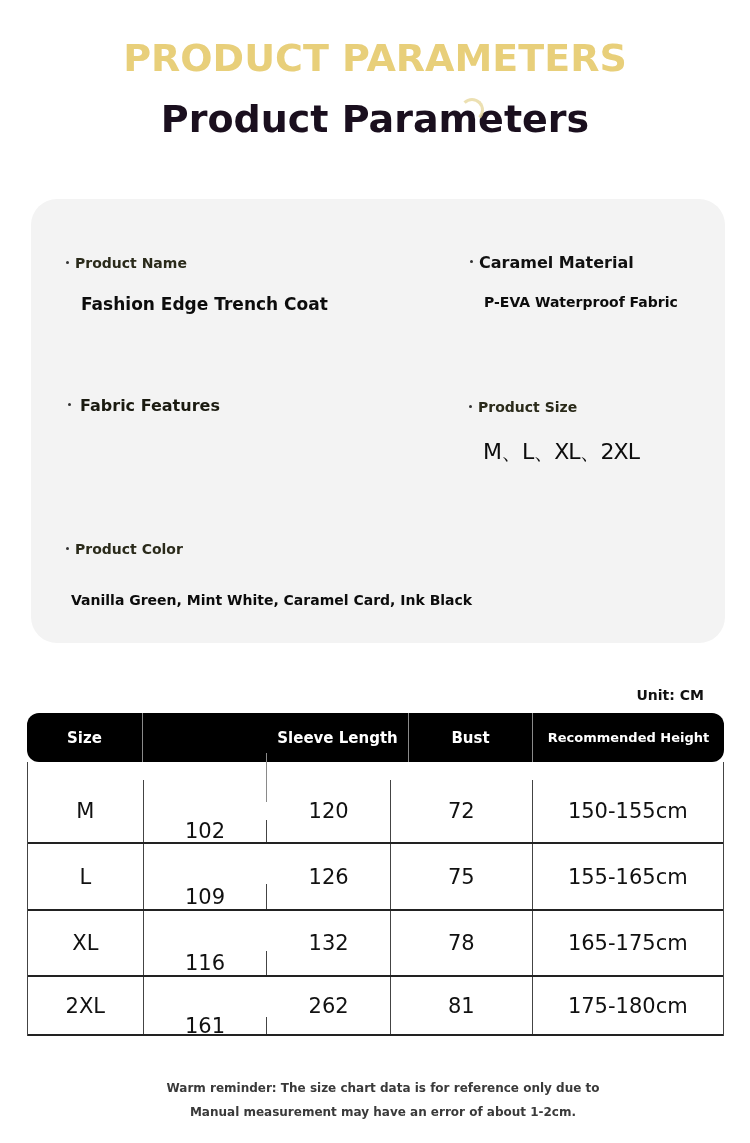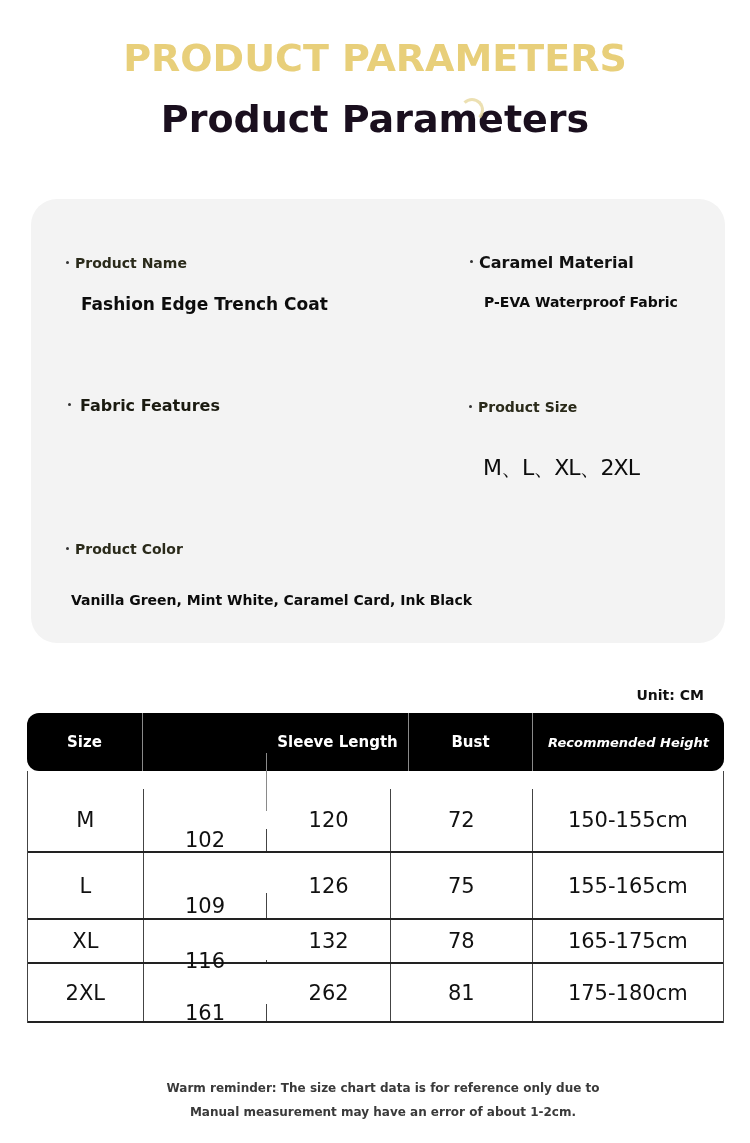--- a/index.html
+++ b/index.html
@@ -35,29 +35,29 @@
   .param-value { font-size: 17px; font-weight: bold; color: #0c0c0c; white-space: nowrap; position: absolute; }
 
   .unit-label {
     position: absolute; right: 46px; top: 687px; font-size: 14px; font-weight: bold; color: #111;
   }
 
   .size-table {
     position: absolute; left: 27px; top: 713px; width: 697px;
   }
   .thead {
-    position: relative; height: 58px; background: #000; border-radius: 12px;
+    position: relative; height: 49px; background: #000; border-radius: 12px;
     display: flex;
   }
   .th {
     color: #fff; font-weight: bold; font-size: 15px;
     display: flex; align-items: center; justify-content: center;
     border-right: 1px solid #8a8a8a; height: 100%;
   }
-  .th:last-child { border-right: none; font-style: italic; }
+  .th:last-child { border-right: none; }
   .th.small { font-size: 13px; }
   .tbody { border-left: 1px solid #444; border-right: 1px solid #444; }
   .tr { display: flex; border-bottom: 2px solid #222; }
   .td {
     display: flex; align-items: center; justify-content: center;
     font-size: 21px; color: #111; border-right: 1px solid #444;
   }
   .td:last-child { border-right: none; }
 
   .c1 { width: 116px; }
@@ -89,21 +89,21 @@
   </div>
   <div class="param-value" style="left:453px; top:95px; font-size:14px;">P-EVA Waterproof Fabric</div>
 
   <div class="param" style="left:37px; top:197px;">
     <div class="param-label" style="font-size:16px; color:#1a1a10;"><span class="dot" style="margin-right:9px;"></span><span>Fabric Features</span></div>
   </div>
 
   <div class="param" style="left:438px; top:200px;">
     <div class="param-label"><span class="dot"></span><span>Product Size</span></div>
   </div>
-  <div class="param-value" style="left:452px; top:238px; font-size:22px; font-weight:normal; letter-spacing:-1px;margin-top:16px;">M、L、XL、2XL</div>
+  <div class="param-value" style="left:452px; top:238px; font-size:22px; font-weight:normal; letter-spacing:-1px;">M、L、XL、2XL</div>
 
   <div class="param" style="left:35px; top:342px;">
     <div class="param-label"><span class="dot"></span><span>Product Color</span></div>
   </div>
   <div class="param-value" style="left:40px; top:393px; font-size:14px;">Vanilla Green, Mint White, Caramel Card, Ink Black</div>
 </div>
 
 <div class="unit-label">Unit: CM</div>
 
 <div class="size-table">
@@ -122,21 +122,21 @@
       <div class="td c4">72</div>
       <div class="td c5">150-155cm</div>
     </div>
     <div class="tr" style="height:67px;">
       <div class="td c1">L</div>
       <div class="td c2">109</div>
       <div class="td c3">126</div>
       <div class="td c4">75</div>
       <div class="td c5">155-165cm</div>
     </div>
-    <div class="tr" style="height:44px;">
+    <div class="tr" style="height:66px;">
       <div class="td c1">XL</div>
       <div class="td c2">116</div>
       <div class="td c3">132</div>
       <div class="td c4">78</div>
       <div class="td c5">165-175cm</div>
     </div>
     <div class="tr" style="height:59px;">
       <div class="td c1">2XL</div>
       <div class="td c2">161</div>
       <div class="td c3">262</div>

